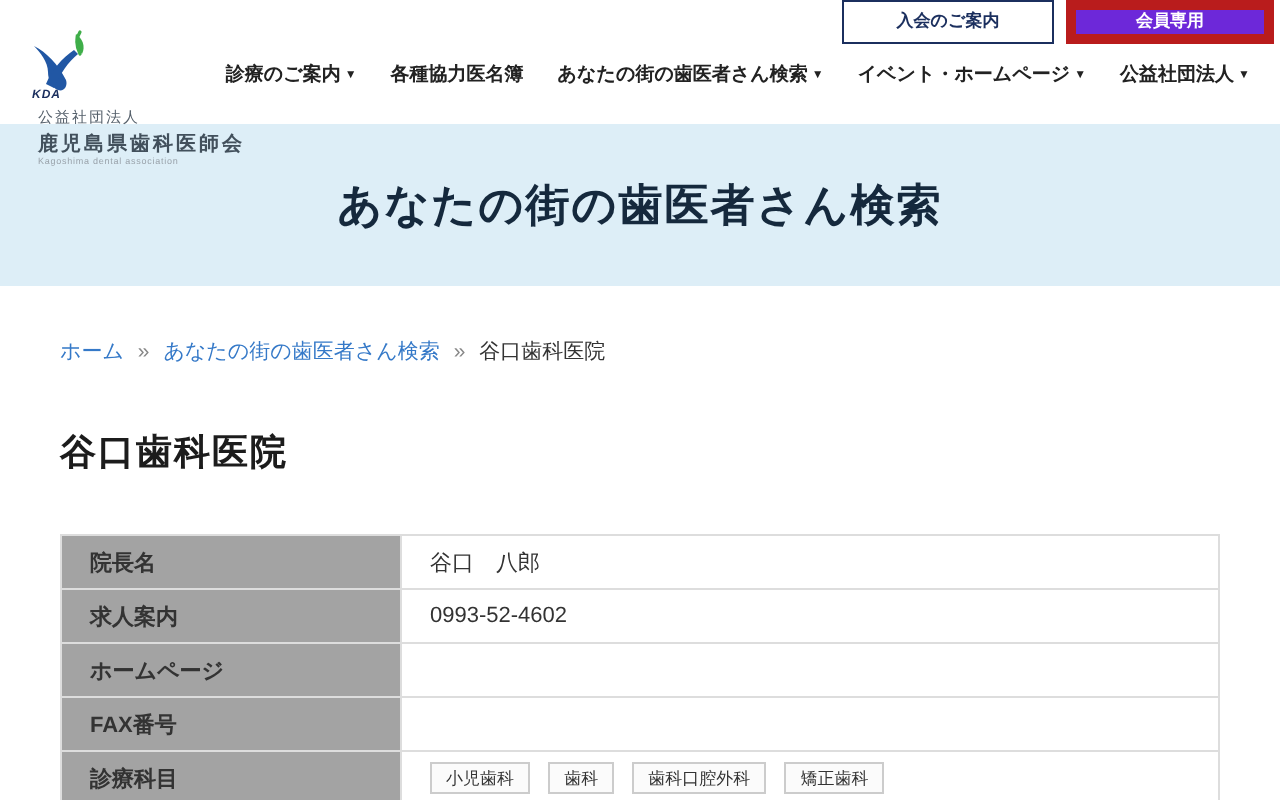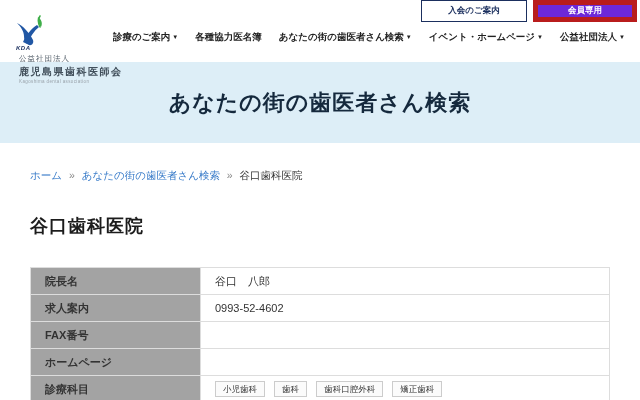--- a/index.html
+++ b/index.html
@@ -105,25 +105,25 @@
     <tbody>
         <tr>
       <th>院長名</th>
       <td>谷口　八郎</td>
     </tr>
     <tr>
       <th>求人案内</th>
       <td>0993-52-4602</td>
     </tr>
     <tr>
-      <th>FAX番号</th>
+      <th>ホームページ</th>
       <td></td>
     </tr>
     <tr>
-      <th>ホームページ</th>
+      <th>FAX番号</th>
       <td></td>
     </tr>
     <tr>
       <th>診療科目</th>
       <td>
         <span class="tag">小児歯科</span>
         <span class="tag">歯科</span>
         <span class="tag">歯科口腔外科</span>
         <span class="tag">矯正歯科</span>
       </td>

